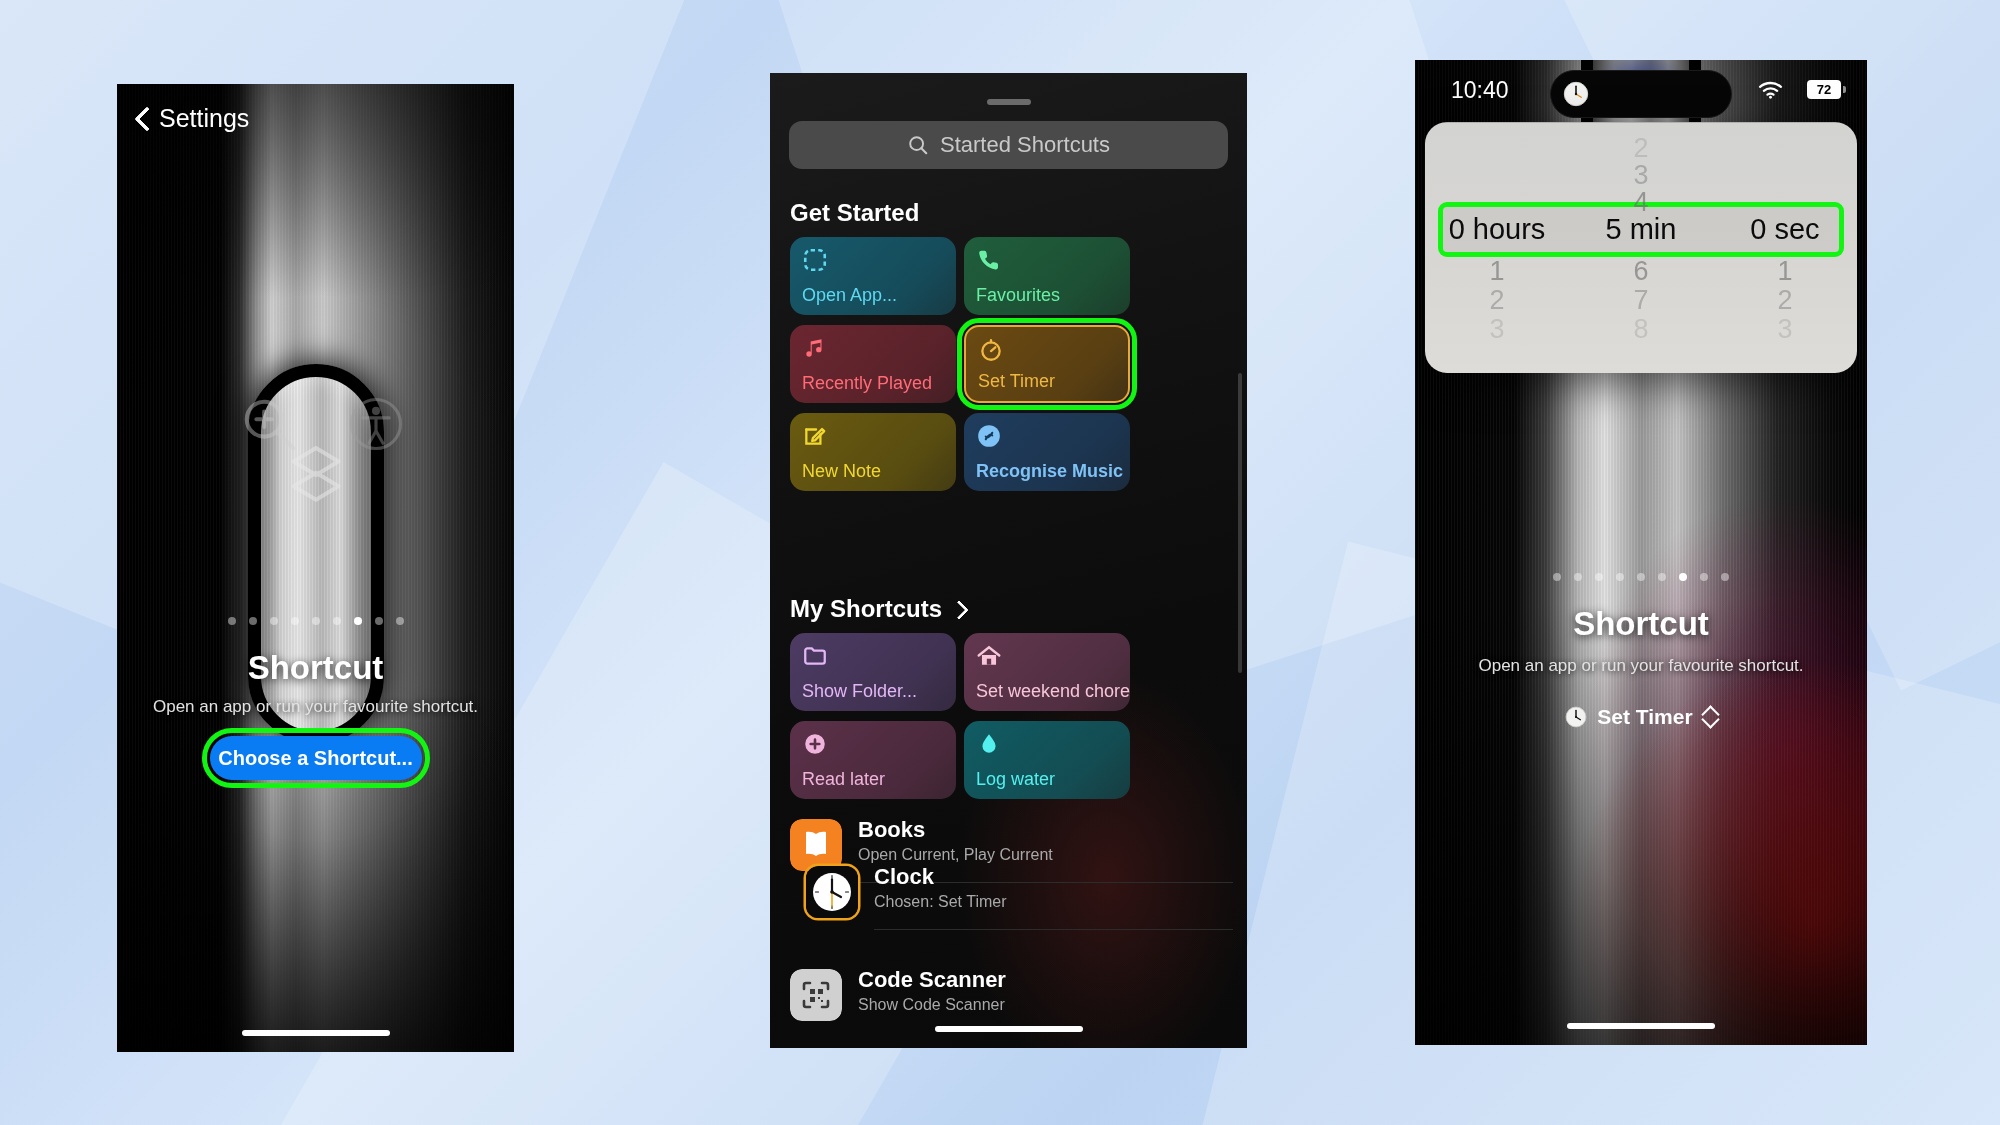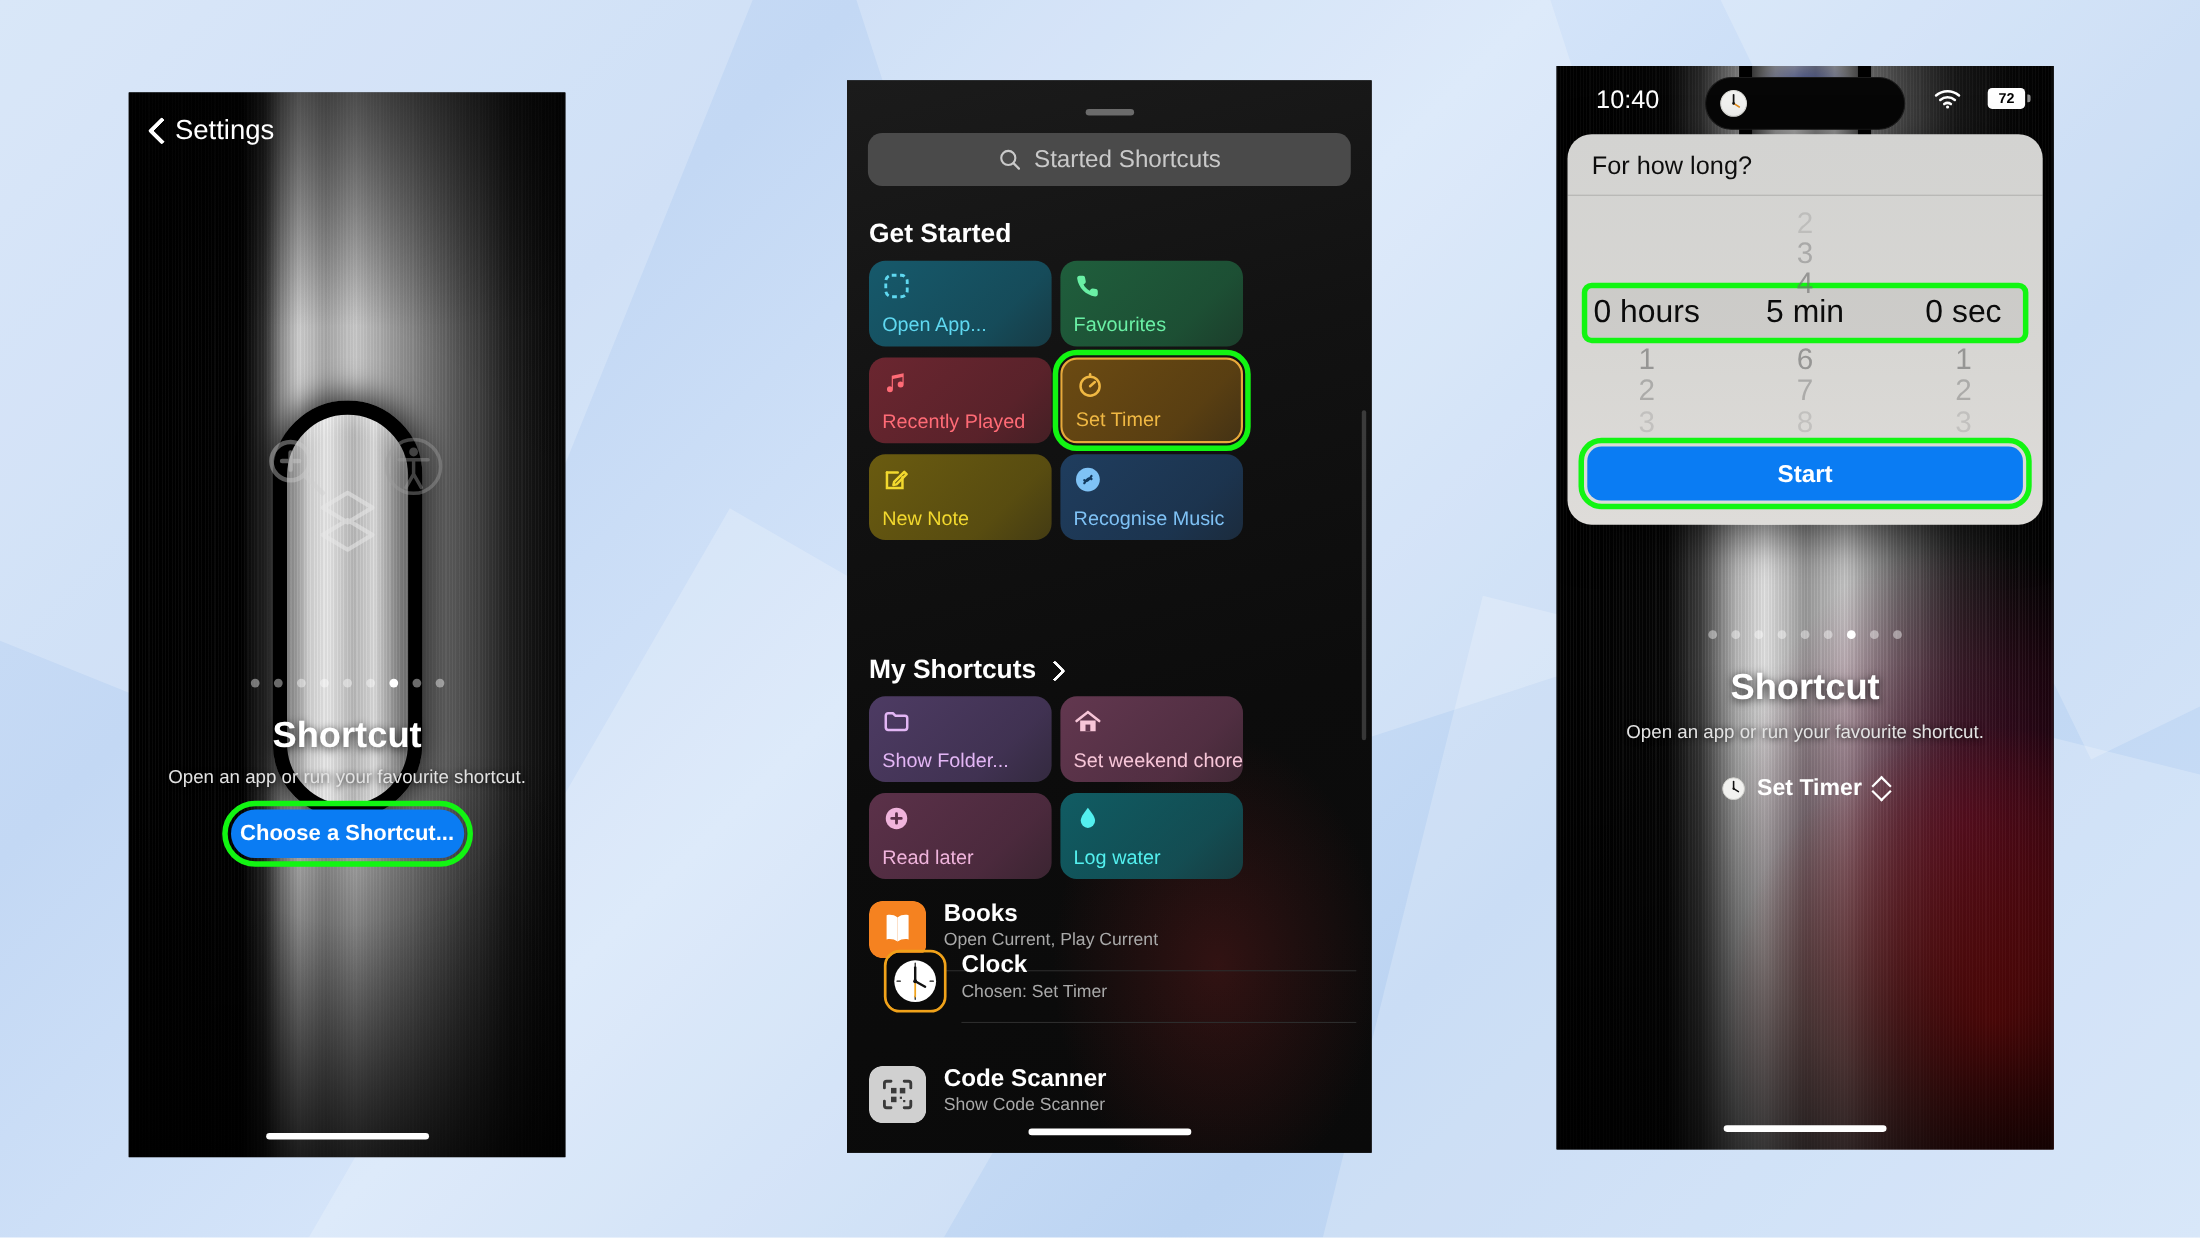--- a/index.html
+++ b/index.html
@@ -344,21 +344,21 @@
           <path d="M12 5 v-2" stroke="#f0b843" stroke-width="2.1" stroke-linecap="round"></path>
         </svg><div class="tl" style="color: rgb(240, 184, 67);">Set Timer</div></div>
       <div class="tile" style="left: 20px; top: 340px; background: linear-gradient(135deg, rgb(106, 91, 16) 0%, rgba(106, 91, 16, 0.8) 70%, rgb(26, 26, 26) 160%);"><svg class="ti" viewBox="0 0 24 24">
           <path d="M4 6h9" stroke="#f2d82e" stroke-width="2.1" stroke-linecap="round" fill="none"></path>
           <path d="M4 6v13h13v-9" stroke="#f2d82e" stroke-width="2.1" fill="none" stroke-linecap="round"></path>
           <path d="M10 14l8.5-8.5 2 2L12 16l-2.6.6z" fill="none" stroke="#f2d82e" stroke-width="2.1" stroke-linejoin="round"></path>
         </svg><div class="tl" style="color: rgb(242, 216, 46);">New Note</div></div>
       <div class="tile" style="left: 194px; top: 340px; background: linear-gradient(135deg, rgb(31, 61, 94) 0%, rgba(31, 61, 94, 0.8) 70%, rgb(26, 26, 26) 160%);"><svg class="ti" viewBox="0 0 24 24">
           <circle cx="12" cy="12" r="10" fill="#7fc2f5"></circle>
           <path d="M9 15c1.5-3 4.5-5.5 6-3.5M15 9c-1.5 3-4.5 5.5-6 3.5" stroke="#12395e" stroke-width="1.9" fill="none" stroke-linecap="round"></path>
-        </svg><div class="tl" style="color: rgb(127, 194, 245);">Recognise Music</div></div>
+        </svg><div class="tl" style="color: rgb(127, 194, 245); font-weight: bold;">Recognise Music</div></div>
       <div class="tile" style="left: 20px; top: 560px; background: linear-gradient(135deg, rgb(77, 59, 99) 0%, rgba(77, 59, 99, 0.8) 70%, rgb(26, 26, 26) 160%);"><svg class="ti" viewBox="0 0 24 24">
           <path d="M3 7a2 2 0 0 1 2-2h4l2 2h8a2 2 0 0 1 2 2v8a2 2 0 0 1-2 2H5a2 2 0 0 1-2-2z" fill="none" stroke="#e3b6f5" stroke-width="2.1" stroke-linejoin="round"></path>
         </svg><div class="tl" style="color: rgb(227, 182, 245);">Show Folder...</div></div>
       <div class="tile" style="left: 194px; top: 560px; background: linear-gradient(135deg, rgb(98, 55, 79) 0%, rgba(98, 55, 79, 0.8) 70%, rgb(26, 26, 26) 160%);"><svg class="ti" viewBox="0 0 24 24">
           <path d="M2.5 11.5 12 4l9.5 7.5" fill="none" stroke="#f7c6d8" stroke-width="2.2" stroke-linecap="round"></path>
           <path d="M5.5 11v9h13v-9z" fill="#f7c6d8"></path>
           <rect x="10" y="14.5" width="4" height="5.5" fill="#62374f"></rect>
         </svg><div class="tl" style="color: rgb(247, 198, 216);">Set weekend chores</div></div>
       <div class="tile" style="left: 20px; top: 648px; background: linear-gradient(135deg, rgb(91, 49, 73) 0%, rgba(91, 49, 73, 0.8) 70%, rgb(26, 26, 26) 160%);"><svg class="ti" viewBox="0 0 24 24">
           <circle cx="12" cy="12" r="9" fill="#f0b4dc"></circle>
@@ -442,21 +442,20 @@
         <path d="M2 7.2 A17 17 0 0 1 24 7.2" fill="none" stroke="#fff" stroke-width="2.4" stroke-linecap="round"></path>
         <path d="M6 11.4 A11 11 0 0 1 20 11.4" fill="none" stroke="#fff" stroke-width="2.4" stroke-linecap="round"></path>
         <path d="M9.8 15.4 A5.5 5.5 0 0 1 16.2 15.4" fill="none" stroke="#fff" stroke-width="2.4" stroke-linecap="round"></path>
         <circle cx="13" cy="18.2" r="1.5" fill="#fff"></circle>
       </svg>
       <div class="batt">72</div>
     </div>
   </div>
 
   <div class="alert">
-    <div class="alert-title">For how long?</div>
     <div class="alert-sep"></div>
     <div class="picker" id="p3-picker">
       <div class="picker-hl"></div>
     <div class="pcol" style="left: 0%;">
           <div class="pv sel" style="top: 90px;">0 hours</div>
           <div class="pv u1" style="top: 133px;">1</div>
           <div class="pv u2" style="top: 162px;">2</div>
           <div class="pv u3" style="top: 191px;">3</div>
         </div>
         <div class="pcol" style="left: 33.33%;">
@@ -469,21 +468,20 @@
           <div class="pv u3" style="top: 191px;">8</div>
         </div>
         <div class="pcol" style="left: 66.66%;">
           <div class="pv sel" style="top: 90px;">0 sec</div>
           <div class="pv u1" style="top: 133px;">1</div>
           <div class="pv u2" style="top: 162px;">2</div>
           <div class="pv u3" style="top: 191px;">3</div>
         </div>
       </div>
     <div class="alert-actions">
-      <div class="a-btn a-start">Start</div>
     </div>
   </div>
 
   <div class="dots" id="p3-dots" style="top:513px;">
       <i></i>
       <i></i>
       <i></i>
       <i></i>
       <i></i>
       <i></i>

